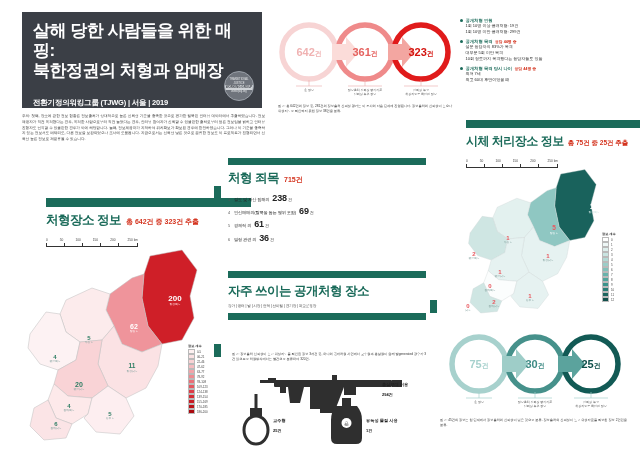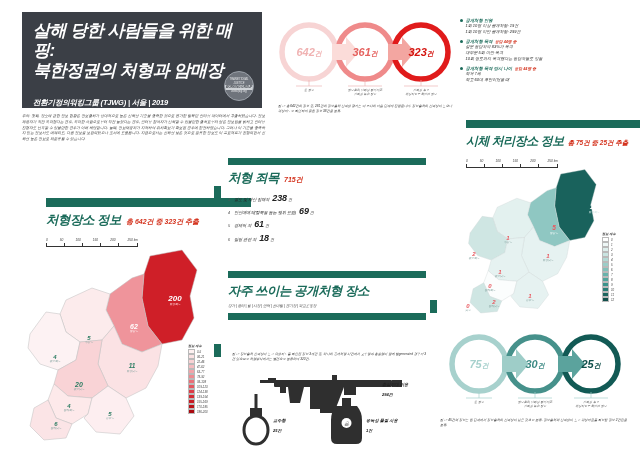--- a/index.html
+++ b/index.html
@@ -3,21 +3,21 @@
 <meta charset="utf-8">
 <style>
   * { box-sizing: border-box; margin: 0; padding: 0; }
   body {
     width: 640px; height: 450px;
     background: #ffffff;
     font-family: "Liberation Sans", sans-serif;
     overflow: hidden;
     position: relative;
   }
-  .page { position: relative; width: 640px; height: 450px; padding: 4px 12px; font-style: italic; }
+  .page { position: relative; width: 640px; height: 450px; padding: 4px 12px; }
 
   
   .title-box {
     position: absolute; left: 22px; top: 12px; width: 240px; height: 96px;
     background: #3b3f46; color: #fff; padding: 9px 10px 7px 11px;
   }
   .title-main { font-size: 17px; font-weight: bold; line-height: 1.18; letter-spacing: -0.5px; }
   .title-sub { font-size: 7.5px; font-weight: bold; margin-top: 17px; letter-spacing: -0.2px; }
   .logo-seal {
     position: absolute; right: 8px; bottom: 7px; width: 30px; height: 30px;
@@ -337,21 +337,21 @@
       </div>
       <div class="crime-row">
         <span class="crime-idx">5</span>
         <span>경제적 죄</span>
         <span class="crime-num">61</span>
         <span class="crime-unit">건</span>
       </div>
       <div class="crime-row">
         <span class="crime-idx">6</span>
         <span>밀정 관련 죄</span>
-        <span class="crime-num">18</span>
+        <span class="crime-num">36</span>
         <span class="crime-unit">건</span>
       </div>
     </div>
   </div>
 
   <div style="position:absolute; left:228px; top:271px; width:198px;">
     <div class="mid-bar"></div>
     <div class="sec-title" style="margin-top:5px;">자주 쓰이는 공개처형 장소</div>
     <div class="sub-line">강가 | 공터 | 밭 | 시장 | 언덕 | 산비탈 | 경기장 | 학교운동장</div>
   </div>

